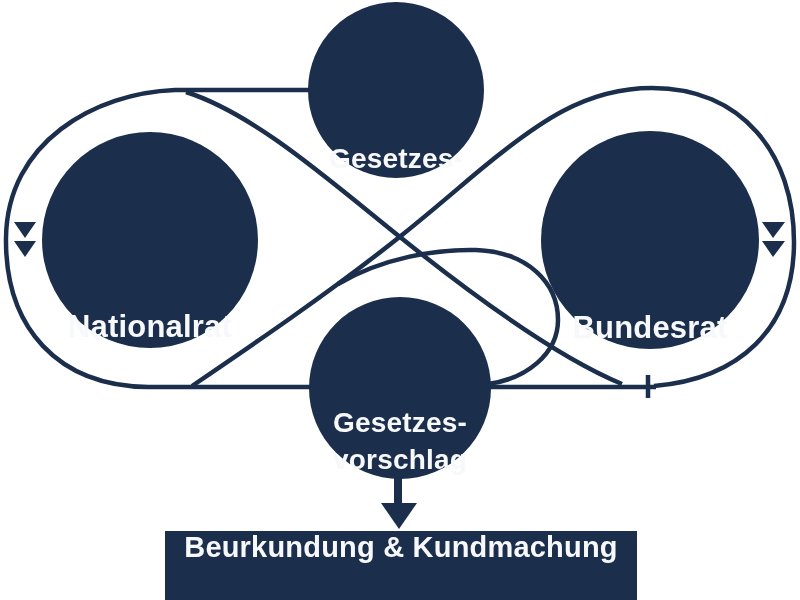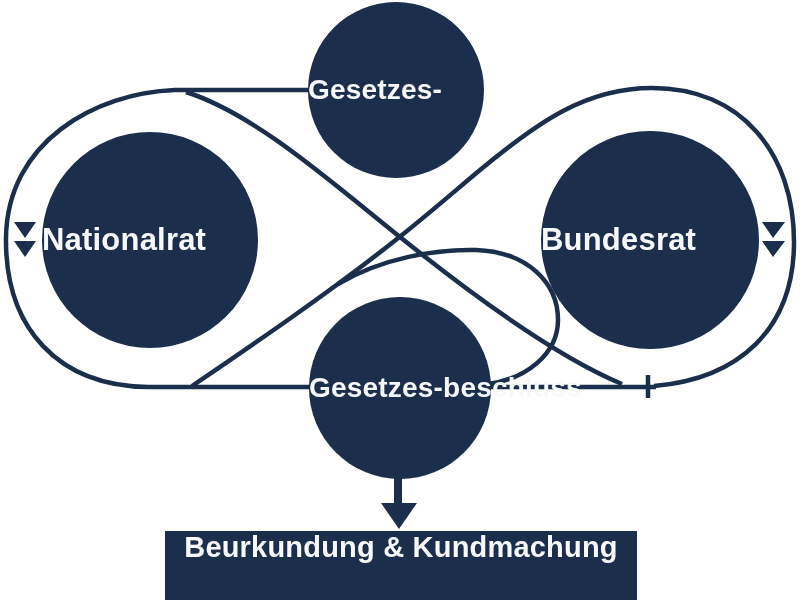--- a/index.html
+++ b/index.html
@@ -16,23 +16,23 @@
     font-family:"Liberation Sans","DejaVu Sans",sans-serif;
   }
   svg.wires{position:absolute;left:0;top:0;}
   .wire{fill:none;stroke:var(--navy);stroke-width:4.5;}
   .solid{fill:var(--navy);stroke:none;}
   .node{
     position:absolute;
     background:var(--navy);
     border-radius:50%;
     display:flex;
-    flex-direction:row;
+    flex-direction:column;
     align-items:center;
-    justify-content:flex-start;
+    justify-content:flex-end;
     text-align:center;
     color:var(--text);
     font-weight:bold;
     line-height:1.32;
     letter-spacing:0.2px;
   }
   .node-sm{font-size:28px;}
   .node-lg{font-size:31px;}
   .banner{
     position:absolute;
@@ -87,20 +87,20 @@
   <div class="node node-lg" style="left:541px;top:131px;width:218px;height:218px;">
     <span>Bundesrat</span>
   </div>
 
   <div class="node node-lg" style="left:42px;top:132px;width:216px;height:216px;">
     <span>Nationalrat</span>
   </div>
 
   <div class="node node-sm" style="left:309px;top:297px;width:182px;height:182px;">
     <span>Gesetzes-</span>
-    <span>beschluss</span>
+    <span>vorschlag</span>
   </div>
 
   <div class="banner">
     <span>Beurkundung &amp; Kundmachung</span>
   </div>
 
 </div>
 
 </body></html>

